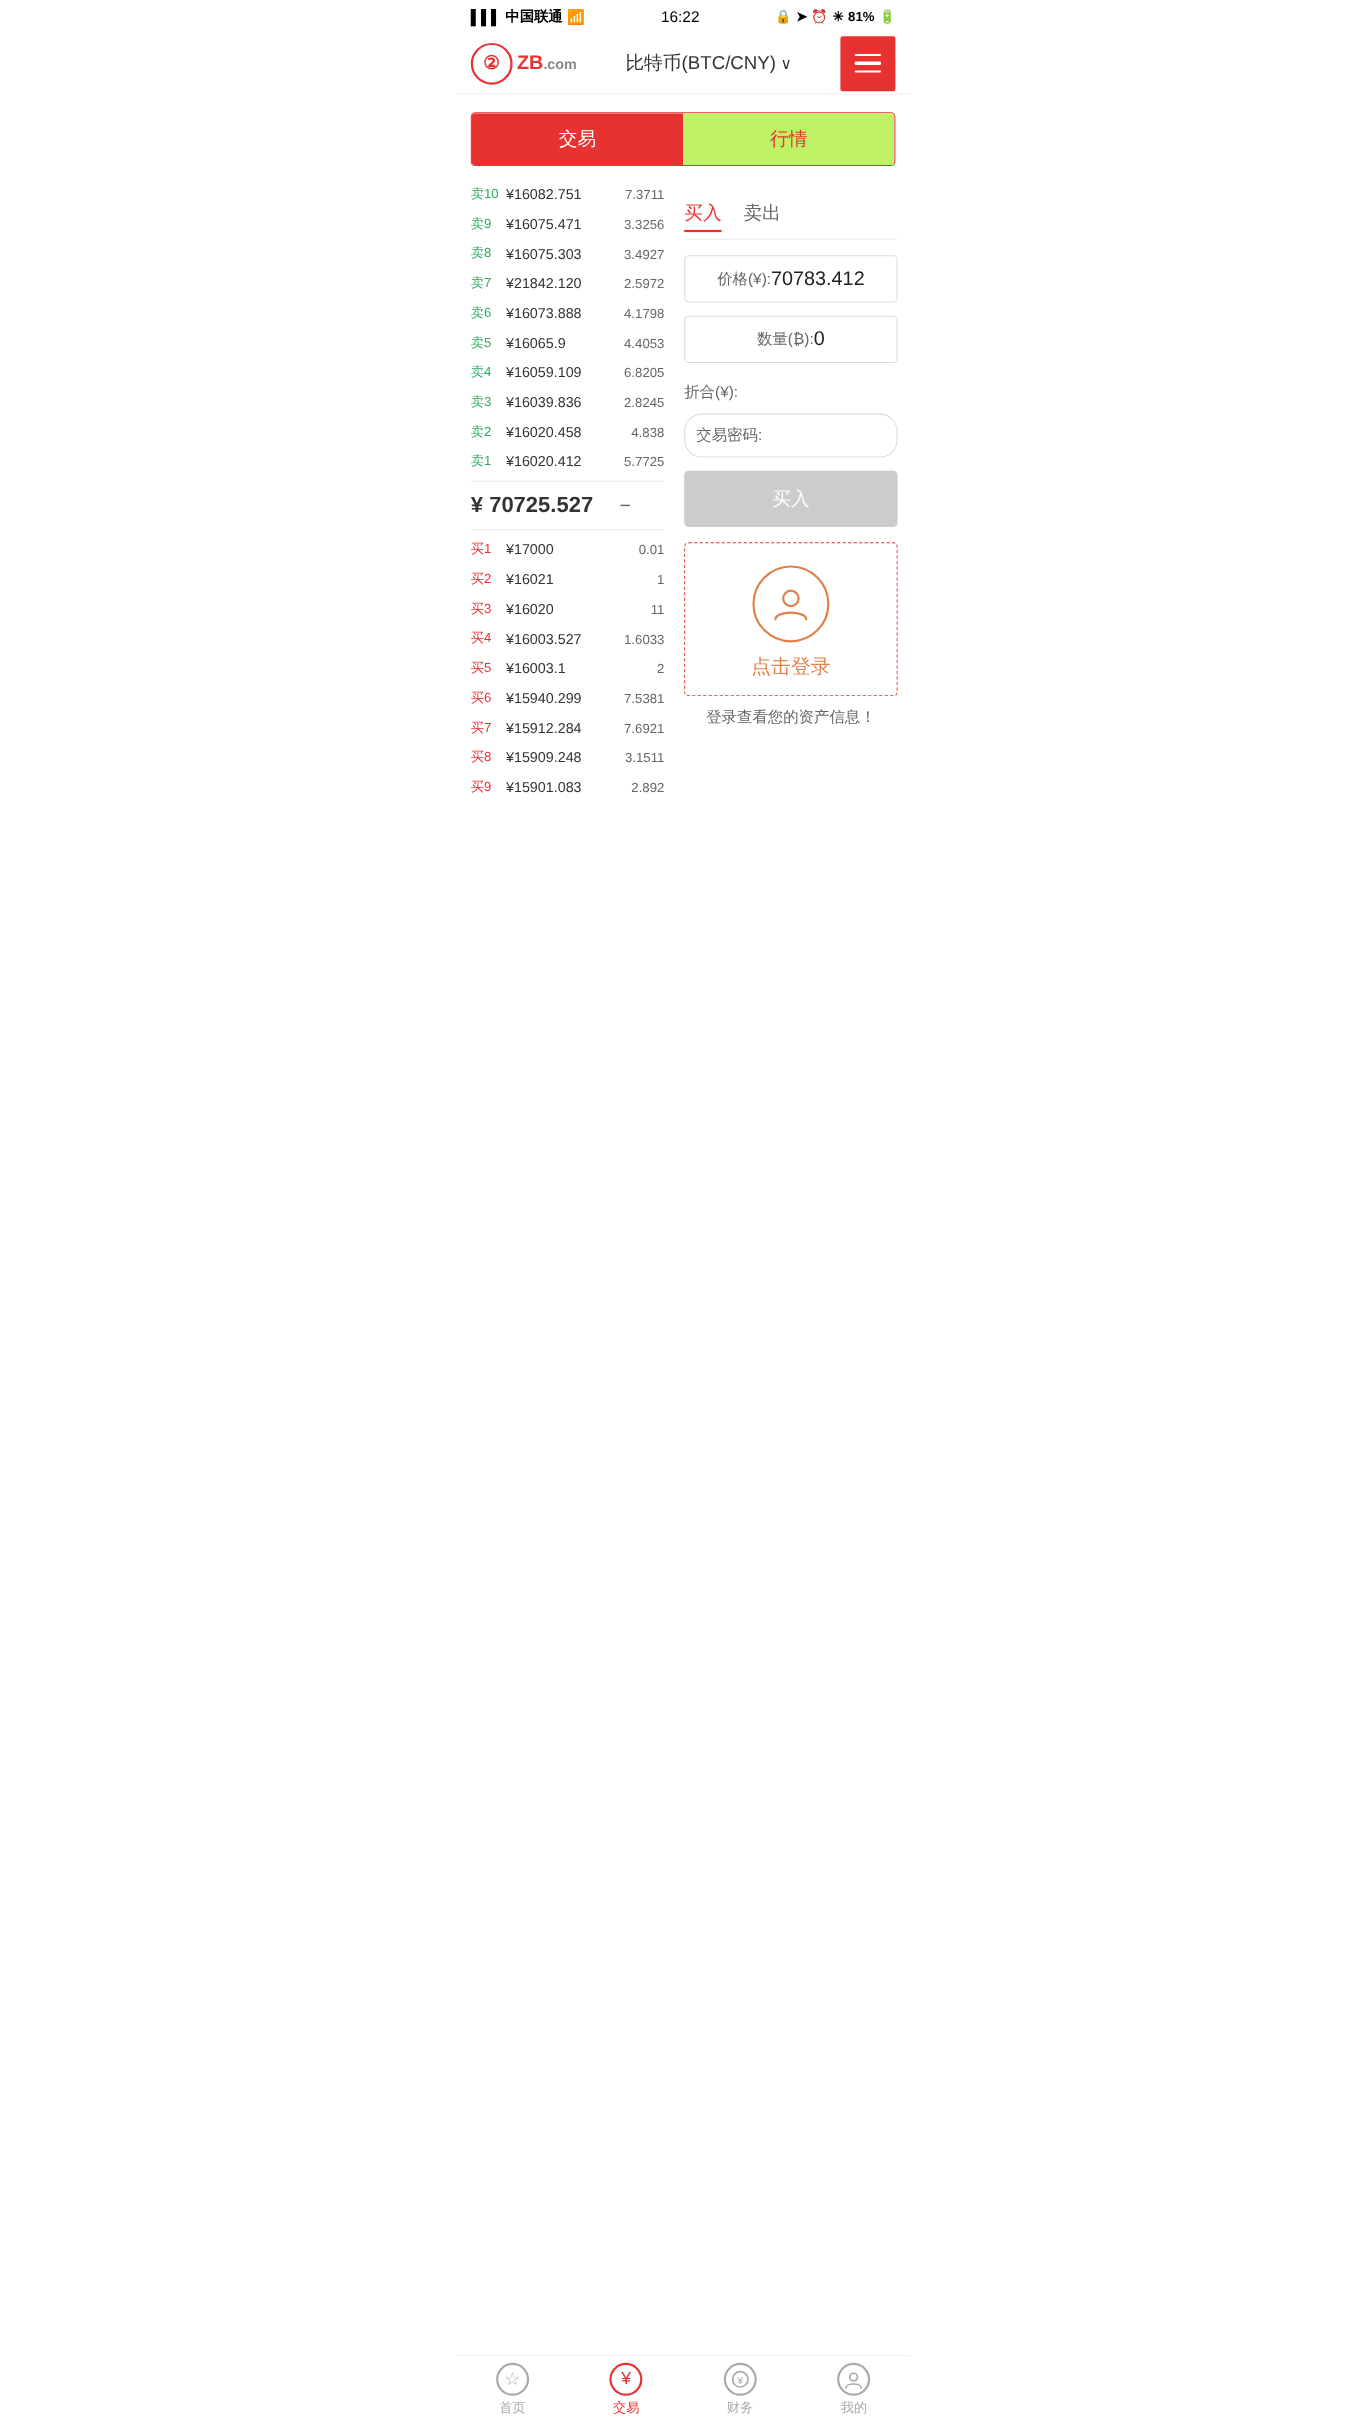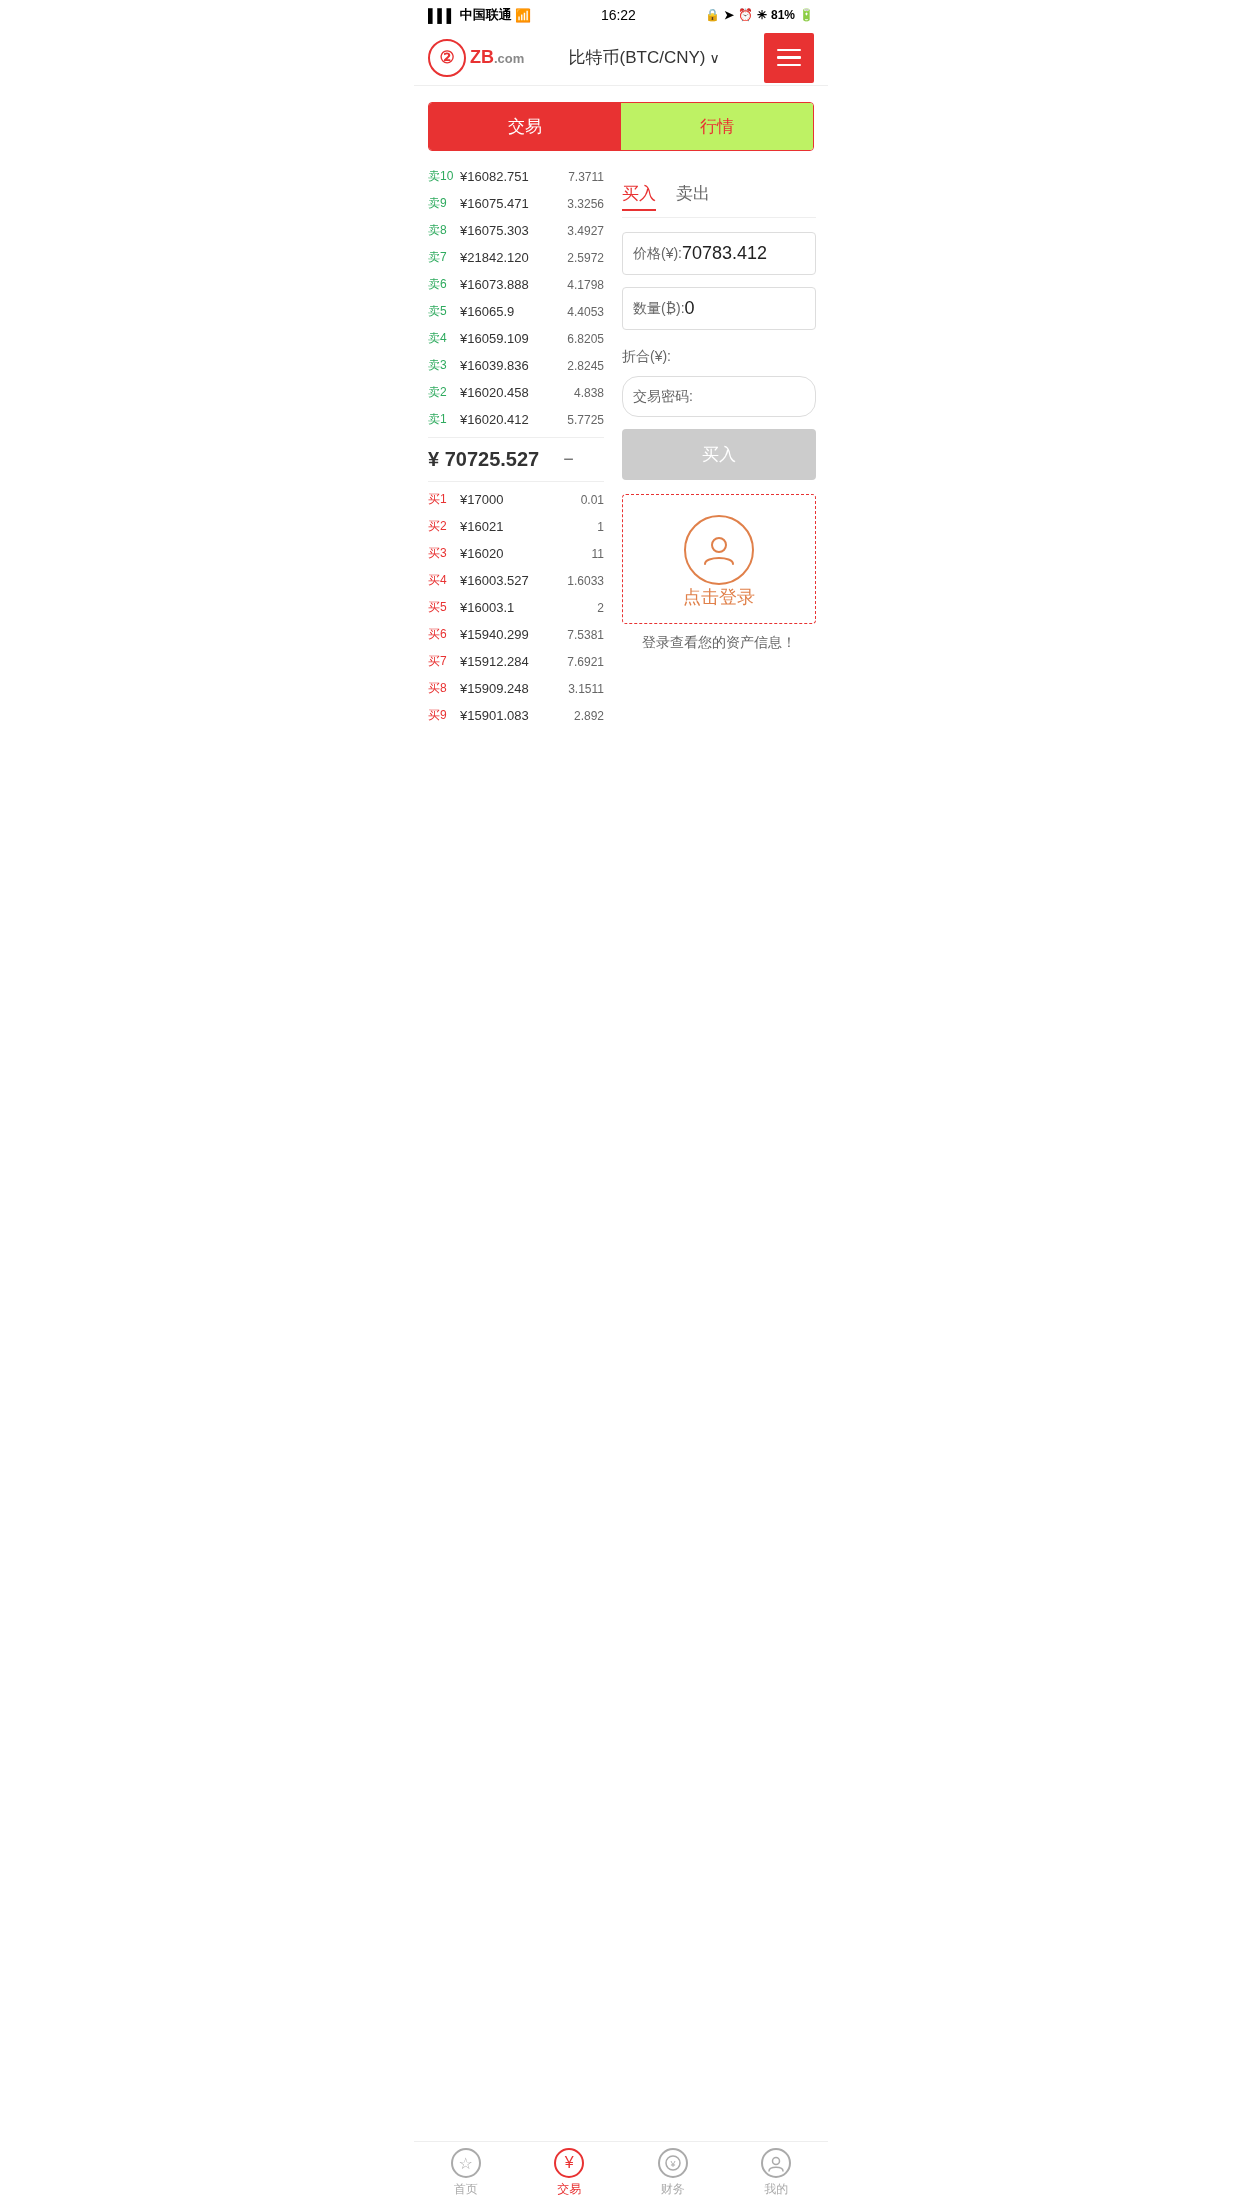--- a/index.html
+++ b/index.html
@@ -152,21 +152,21 @@
     .trade-tab.inactive { color: #666; }
 
     
     .input-group {
       margin-bottom: 12px;
       border: 1px solid #ddd;
       border-radius: 4px;
       padding: 10px 10px;
       display: flex;
       align-items: center;
-      justify-content: flex-start;
+      justify-content: center;
     }
     .input-label { font-size: 14px; color: #666; white-space: nowrap; }
     .input-value { font-size: 18px; color: #222; font-weight: 500; }
 
     .fold-label {
       font-size: 14px; color: #666; padding: 6px 0 10px;
     }
 
     .password-group {
       border: 1px solid #ddd;
@@ -187,20 +187,21 @@
 
     
     .login-box {
       border: 1.5px dashed #e83232;
       border-radius: 4px;
       margin-top: 14px;
       padding: 20px 14px 14px;
       display: flex;
       flex-direction: column;
       align-items: center;
+      gap: 10px;
     }
     .login-avatar {
       width: 70px; height: 70px;
       border: 2.5px solid #e0804a;
       border-radius: 50%;
       display: flex; align-items: center; justify-content: center;
     }
     .login-text {
       font-size: 18px; color: #e0804a; font-weight: 500;
     }

